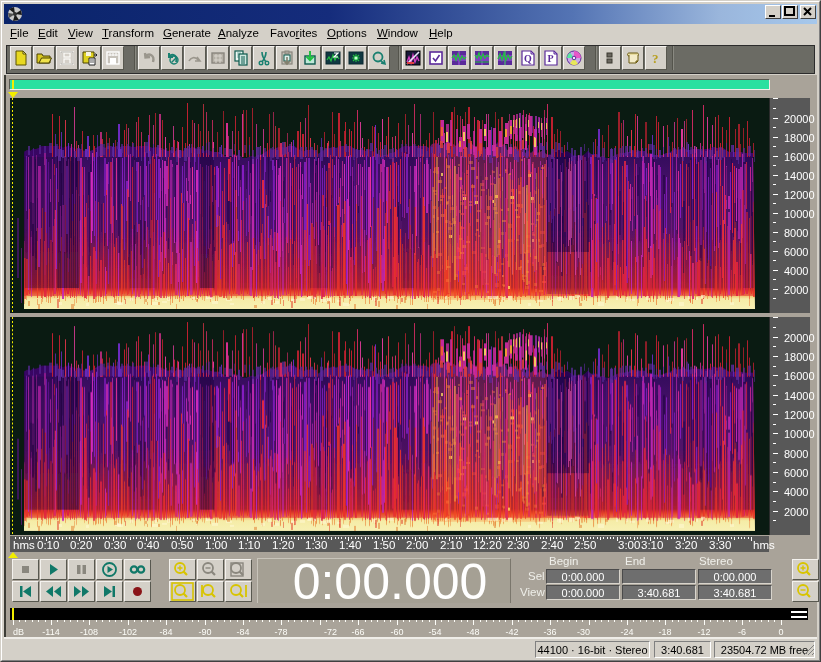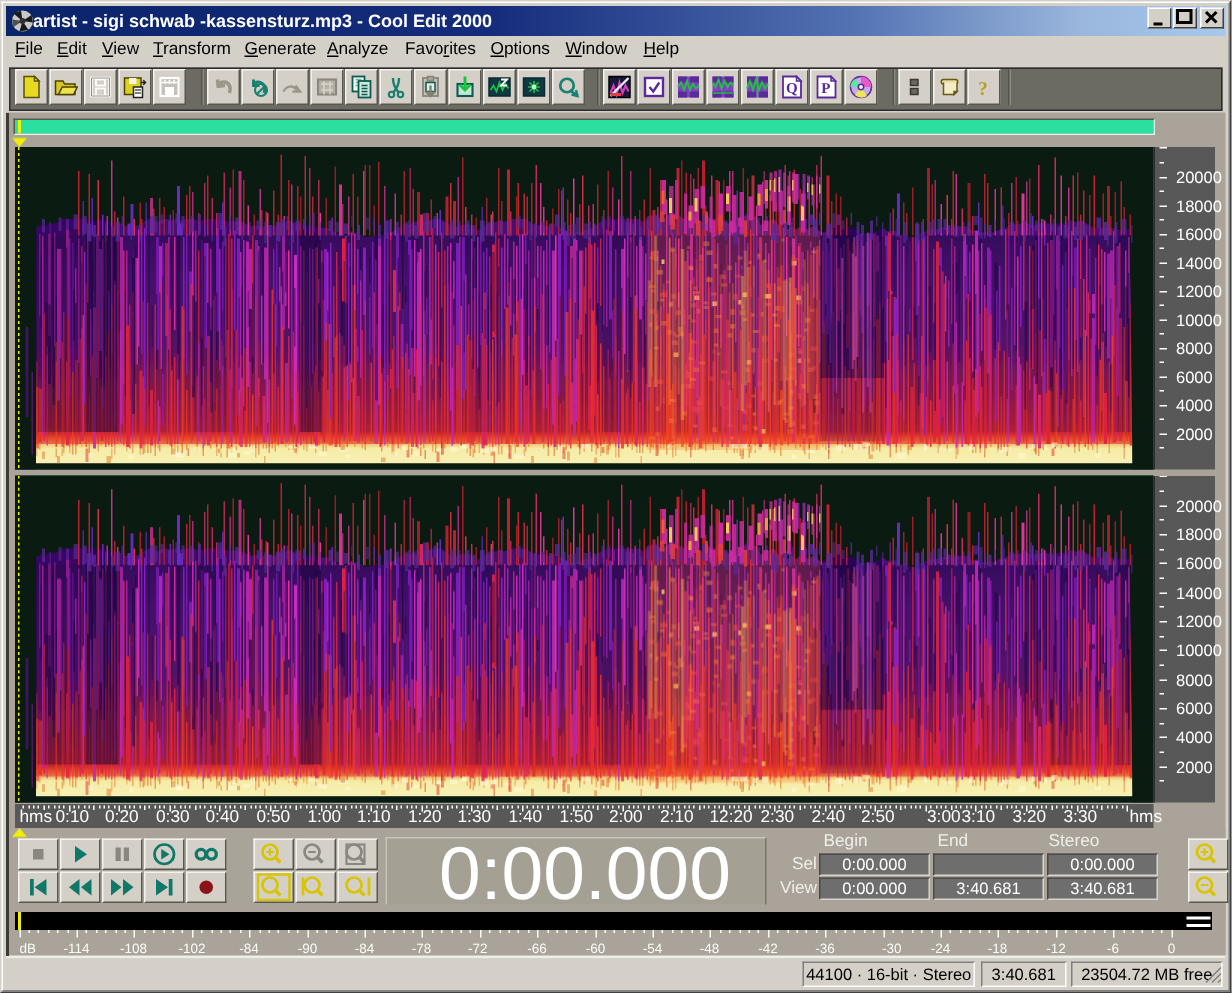--- a/index.html
+++ b/index.html
@@ -95,21 +95,20 @@
 <div class="abs" id="frame2"></div>
 <div class="abs" id="titlebar">
   <svg class="abs" style="left:3px;top:2px" width="16" height="16" viewBox="0 0 16 16">
     <circle cx="8" cy="8" r="7" fill="#c8c8c8"></circle>
     <path d="M8 8 L2 3 L7 1 Z" fill="#1a1a1a"></path>
       <path d="M8 8 L14 4 L15 9 Z" fill="#1a1a1a"></path>
     <path d="M8 8 L12 14 L6 15 Z" fill="#1a1a1a"></path>
       <path d="M8 8 L2 12 L1 7 Z" fill="#505050"></path>
     <circle cx="8" cy="8" r="2" fill="#303030"></circle>
   </svg>
-  <span class="abs" id="titletext">artist - sigi schwab -kassensturz.mp3 - Cool Edit 2000</span>
   <div class="abs tbtn" style="left:761px"><svg width="14" height="12">
         <rect x="3" y="9" width="6" height="2" fill="#000"></rect>
       </svg></div>
   <div class="abs tbtn" style="left:778px"><svg width="14" height="12">
         <rect x="2" y="1" width="9" height="8" fill="none" stroke="#000" stroke-width="2"></rect>
       </svg></div>
   <div class="abs tbtn" style="left:796px"><svg width="14" height="12">
         <path d="M3 2 L10 9 M10 2 L3 9" stroke="#000" stroke-width="2"></path>
       </svg></div>
 </div>
@@ -2788,28 +2787,28 @@
 <div class="dbt" style="left:764px;height:2px"></div>
 <div class="dbt" style="left:770px;height:2px"></div>
 <div class="dbt" style="left:777px;height:5px"></div>
 <span class="dbl" style="left:35px;width:24px;text-align:center;position:absolute">-114</span>
 <span class="dbl" style="left:73px;width:24px;text-align:center;position:absolute">-108</span>
 <span class="dbl" style="left:112px;width:24px;text-align:center;position:absolute">-102</span>
 <span class="dbl" style="left:150px;width:24px;text-align:center;position:absolute">-84</span>
 <span class="dbl" style="left:189px;width:24px;text-align:center;position:absolute">-90</span>
 <span class="dbl" style="left:227px;width:24px;text-align:center;position:absolute">-84</span>
 <span class="dbl" style="left:265px;width:24px;text-align:center;position:absolute">-78</span>
-<span class="dbl" style="left:308px;width:24px;text-align:left;position:absolute">-72</span>
+<span class="dbl" style="left:320px;width:24px;text-align:left;position:absolute">-72</span>
 <span class="dbl" style="left:342px;width:24px;text-align:center;position:absolute">-66</span>
 <span class="dbl" style="left:381px;width:24px;text-align:center;position:absolute">-60</span>
 <span class="dbl" style="left:419px;width:24px;text-align:center;position:absolute">-54</span>
 <span class="dbl" style="left:457px;width:24px;text-align:center;position:absolute">-48</span>
 <span class="dbl" style="left:496px;width:24px;text-align:center;position:absolute">-42</span>
 <span class="dbl" style="left:534px;width:24px;text-align:center;position:absolute">-36</span>
-<span class="dbl" style="left:573px;width:24px;text-align:right;position:absolute">-30</span>
+<span class="dbl" style="left:573px;width:24px;text-align:left;position:absolute">-30</span>
 <span class="dbl" style="left:611px;width:24px;text-align:center;position:absolute">-24</span>
 <span class="dbl" style="left:649px;width:24px;text-align:center;position:absolute">-18</span>
 <span class="dbl" style="left:688px;width:24px;text-align:center;position:absolute">-12</span>
 <span class="dbl" style="left:726px;width:24px;text-align:center;position:absolute">-6</span>
 <span class="dbl" style="left:765px;width:24px;text-align:center;position:absolute">0</span>
     <div id="dbedge"></div>
   </div>
 <div class="abs" id="statusbar">
   <div class="sbox" style="left:531px;width:115px;text-align:center;padding-left:0">44100 · 16-bit · Stereo</div>
   <div class="sbox" style="left:650px;width:57px;text-align:center;padding-left:0">3:40.681</div>

